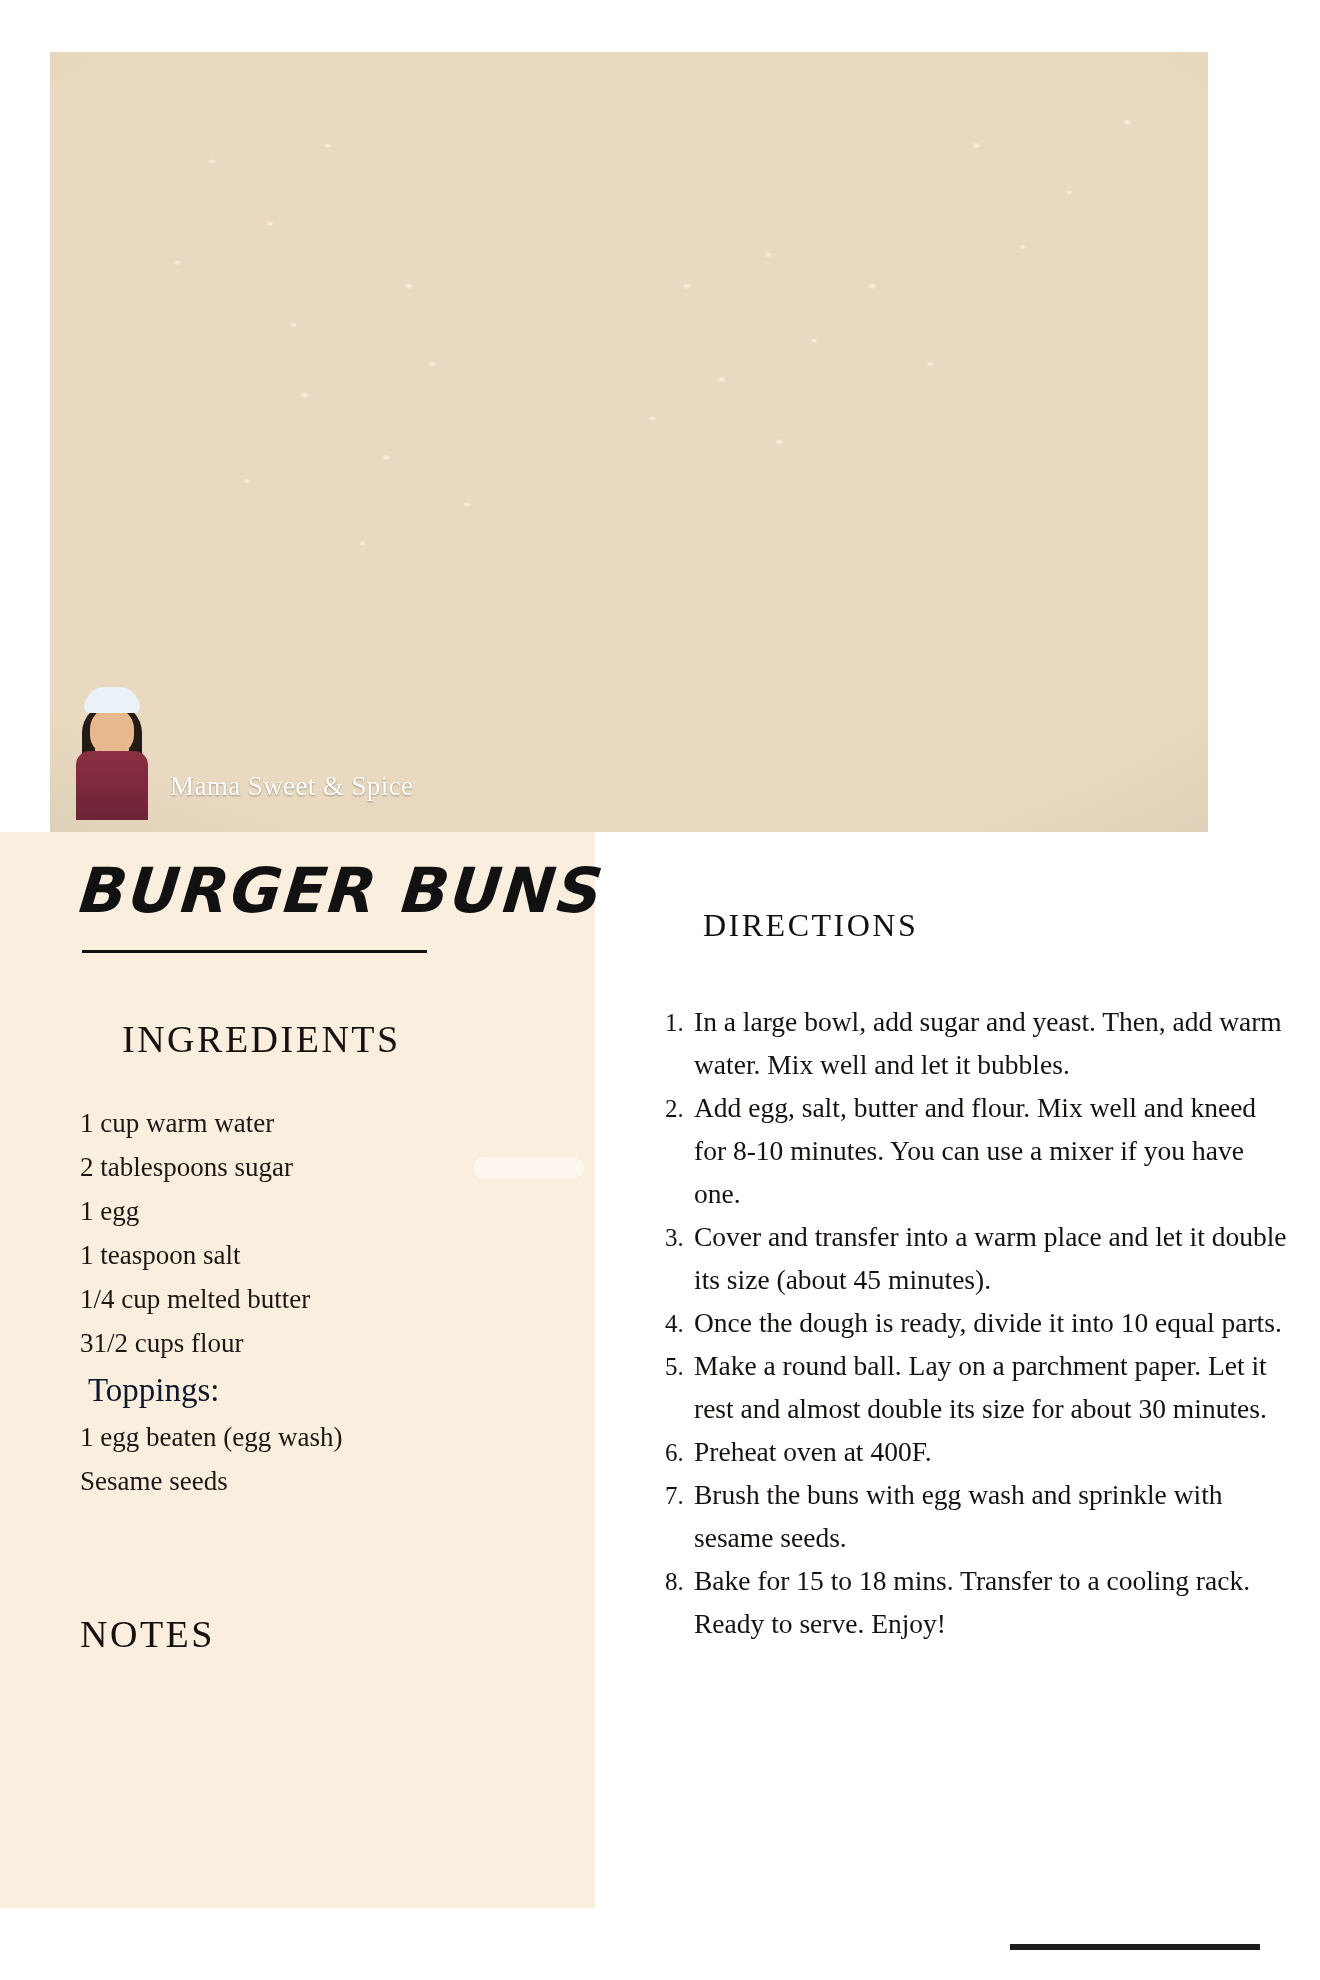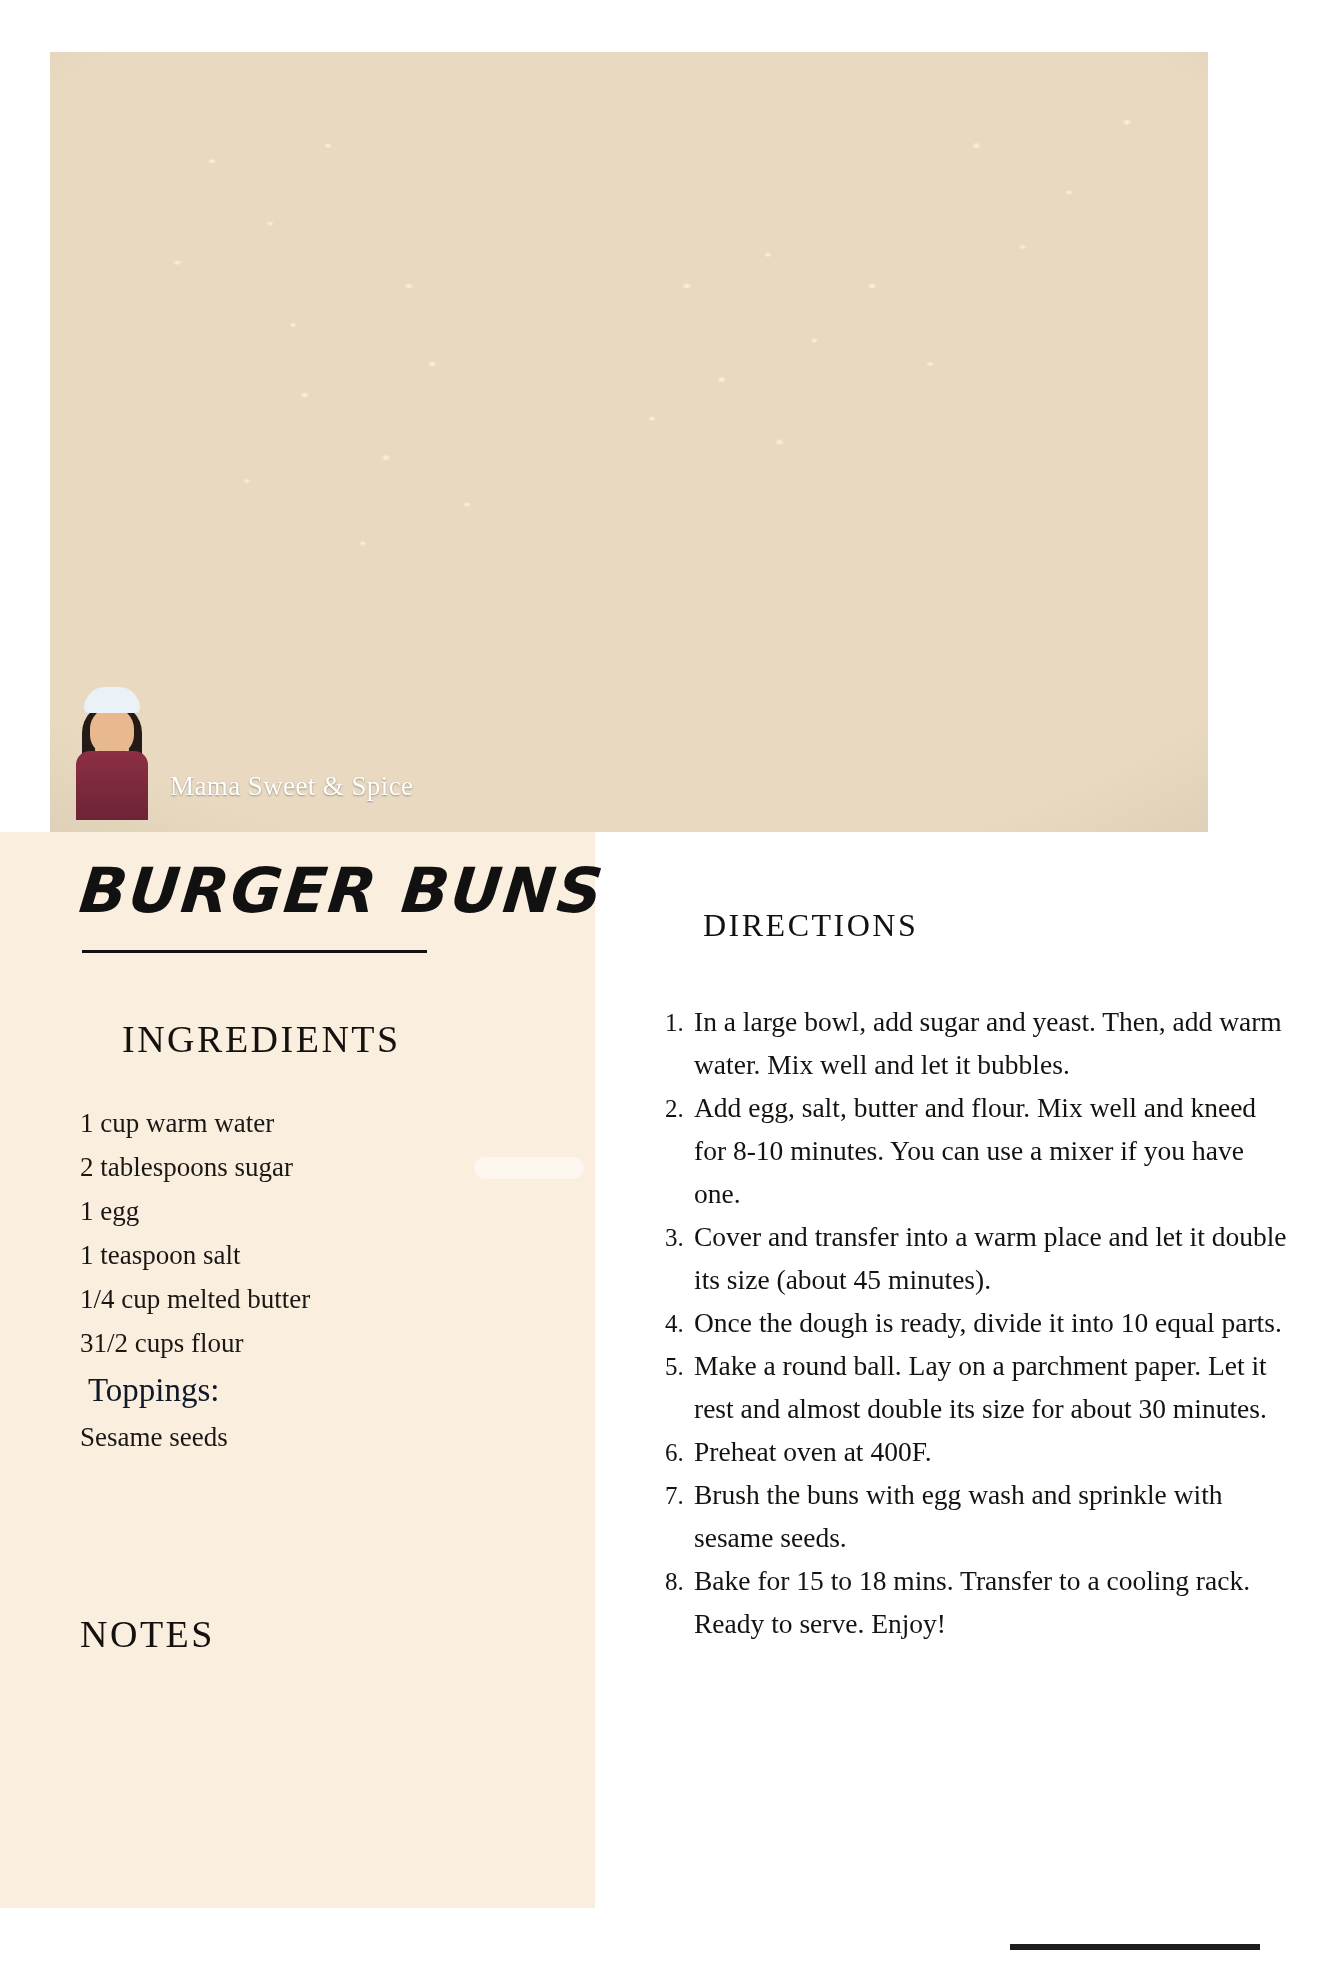--- a/index.html
+++ b/index.html
@@ -297,20 +297,21 @@
     <li>1 egg</li>
     <li>1 teaspoon salt</li>
     <li>1/4 cup melted butter</li>
     <li>31/2 cups flour</li>
   </ul>
 
   <div class="smudge"></div>
 
   <div class="toppings-label">Toppings:</div>
   <ul class="top-list">
+    <li>1 egg beaten (egg wash)</li>
     <li>Sesame seeds</li>
   </ul>
 
   <div class="section-heading" id="notes-heading">NOTES</div>
 
   <div class="directions-heading">DIRECTIONS</div>
   <ol class="dir-list">
     <li>In a large bowl, add sugar and yeast. Then, add warm water. Mix well and let it bubbles.</li>
     <li>Add egg, salt, butter and flour. Mix well and kneed for 8-10 minutes. You can use a mixer if you have one.</li>
     <li>Cover and transfer into a warm place and let it double its size (about 45 minutes).</li>

